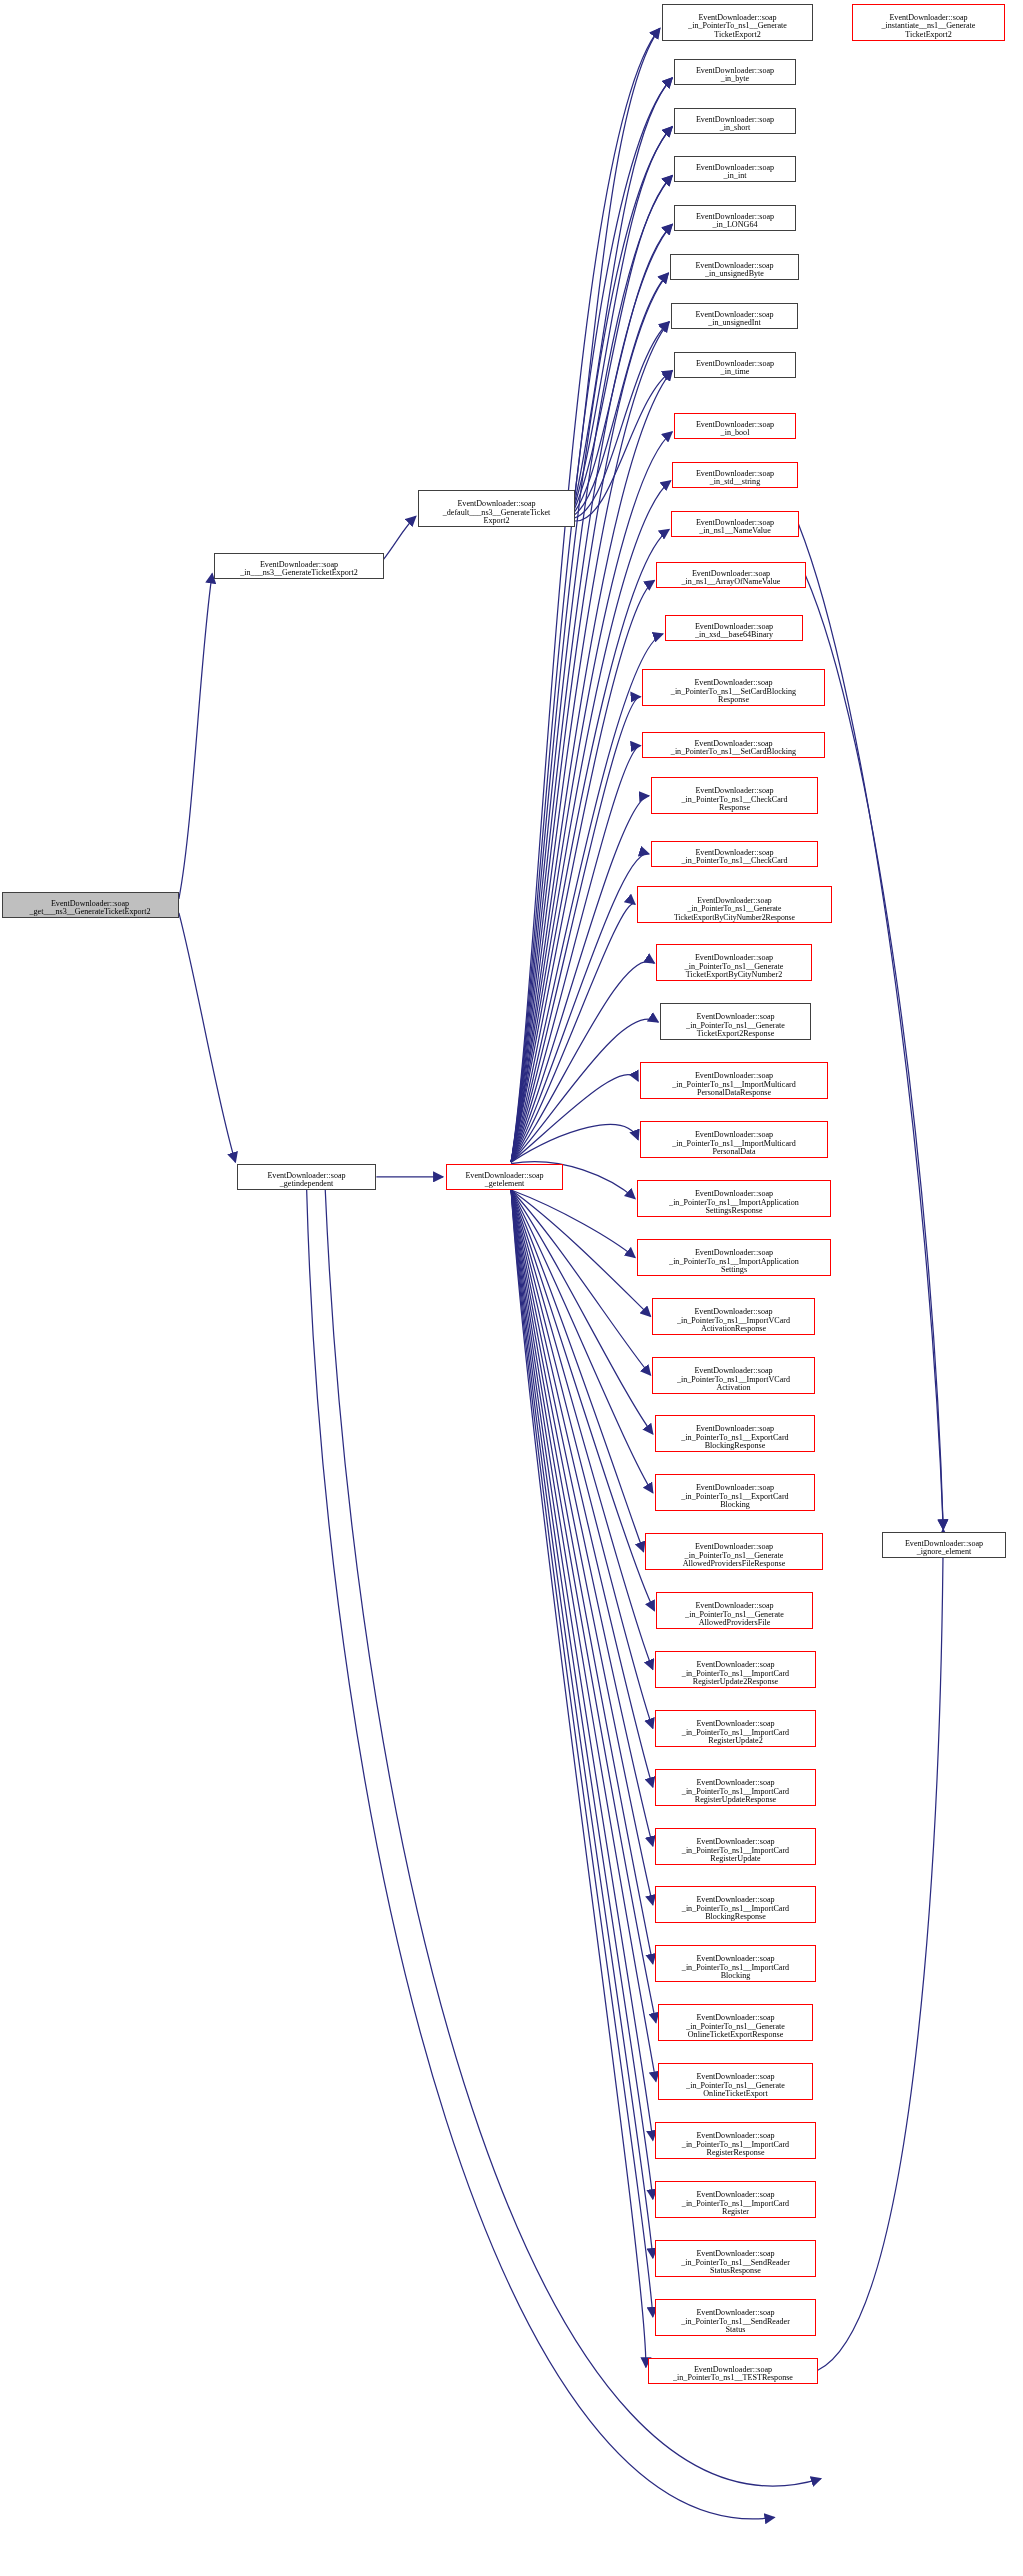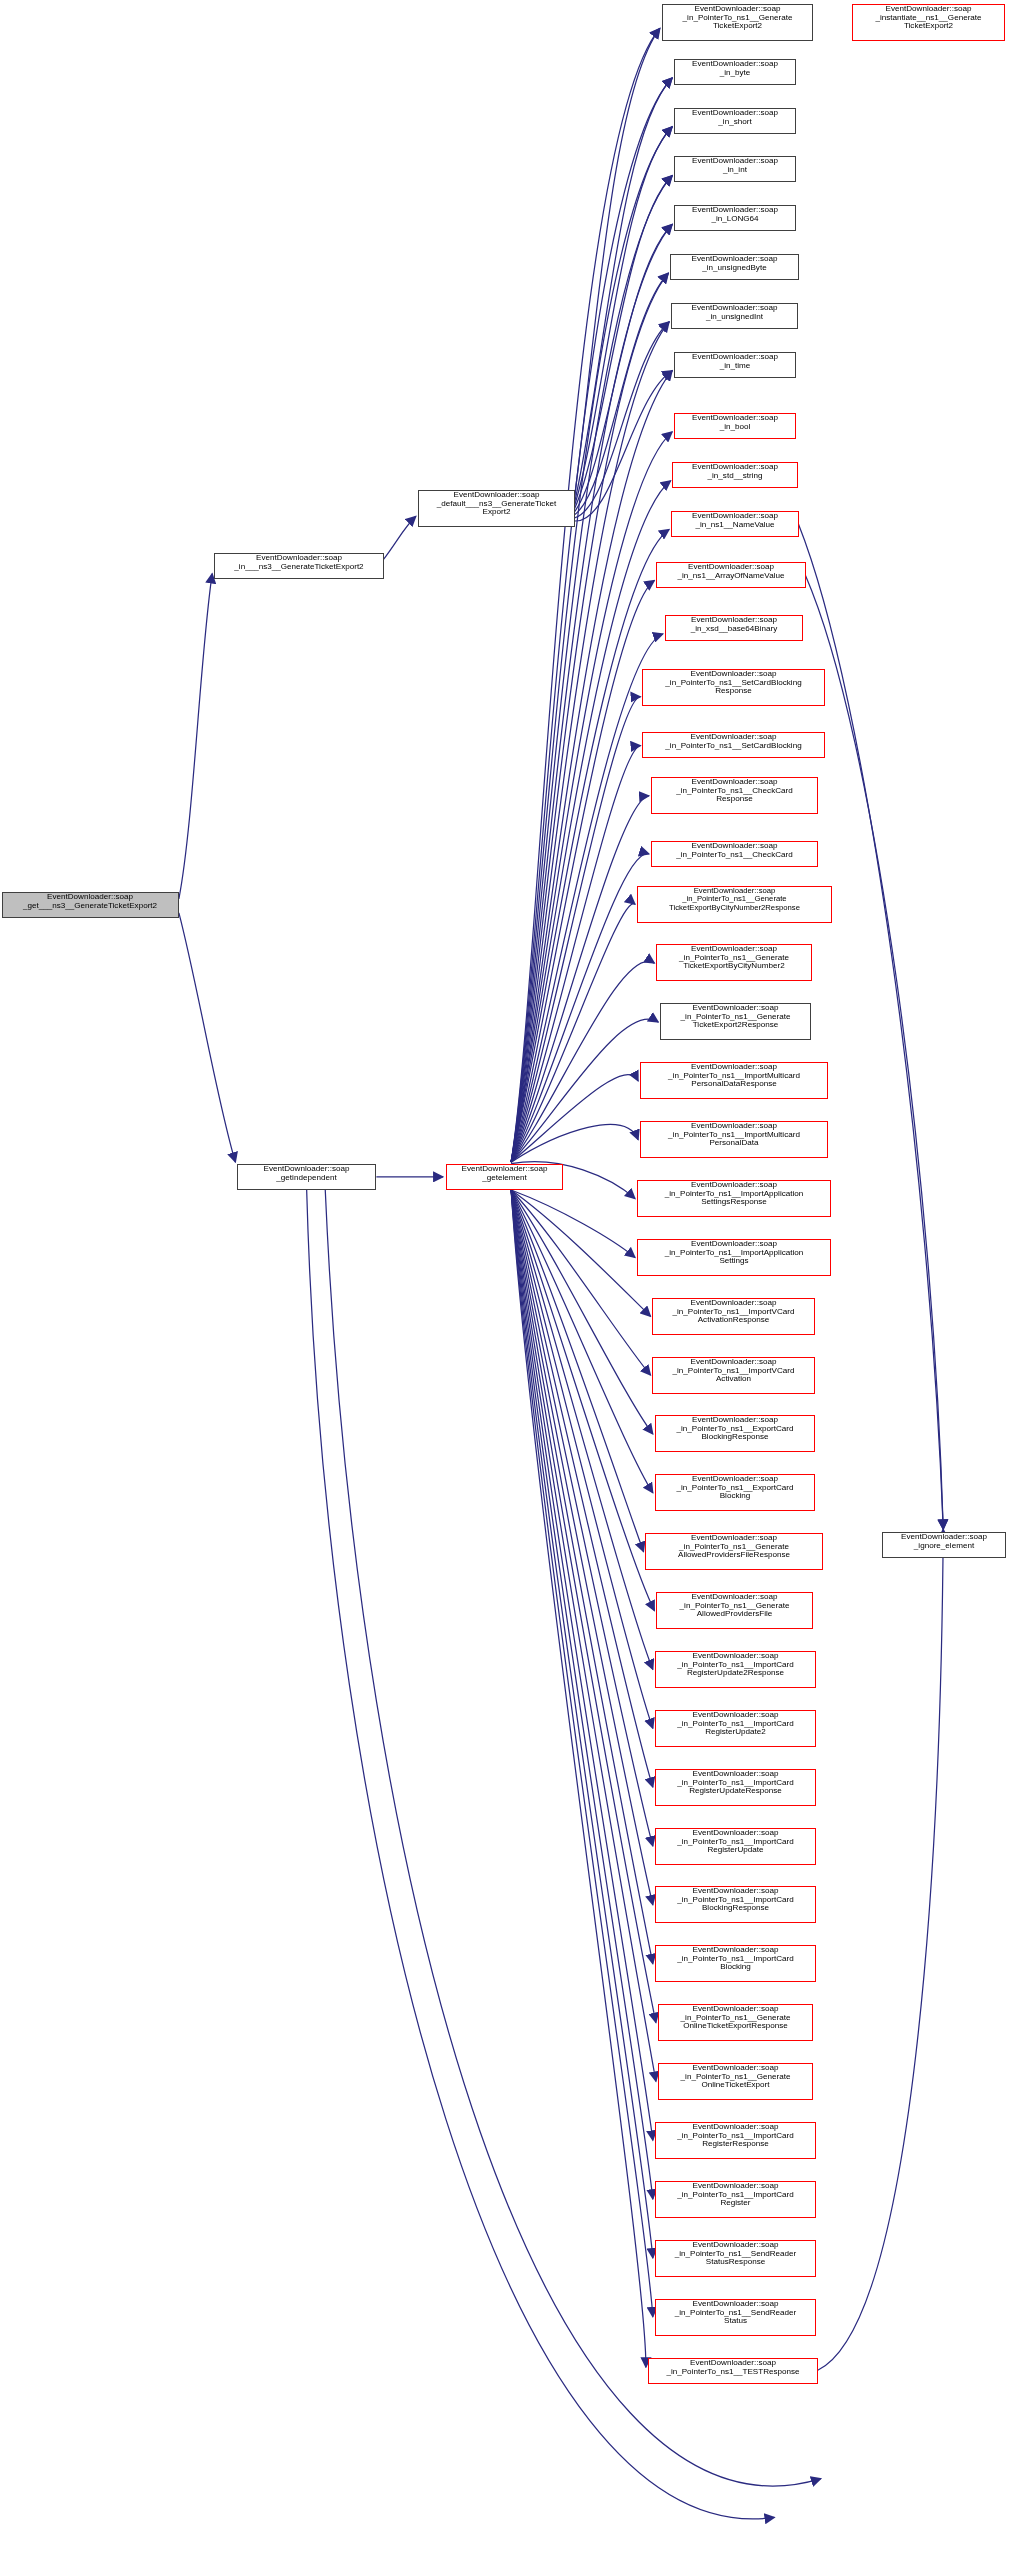--- a/index.html
+++ b/index.html
@@ -1,19 +1,19 @@
 <!DOCTYPE html>
 <html style="font-size:12.4px"><head>
 <meta charset="utf-8">
 <style>
   html,body{margin:0;padding:0;background:#ffffff;}
   body{font-family:"Liberation Sans", sans-serif;}
   #canvas{position:relative;width:1023px;height:2576px;background:#fff;overflow:hidden;}
   #edges{position:absolute;left:0;top:0;width:1023px;height:2576px;pointer-events:none;}
-  .node{position:absolute;box-sizing:border-box;display:flex;align-items:flex-start;justify-content:center;text-align:center;line-height:1.08;}
+  .node{position:absolute;box-sizing:border-box;display:flex;align-items:flex-end;justify-content:center;text-align:center;line-height:1.08;font-family:Liberation Serif, serif;}
   .node .lbl{display:block;width:100%;padding:0 1.5px;white-space:pre-line;}
   .n-black{border:0.8px solid #404040;background:#ffffff;color:#000;}
   .n-red{border:0.8px solid #ff0000;background:#ffffff;color:#000;}
   .n-root{border:0.8px solid #404040;background:#bfbfbf;color:#000;}
 </style>
 </head>
 <body>
 
 <div id="canvas">
   <svg id="edges" viewBox="0 0 1321 3325">

